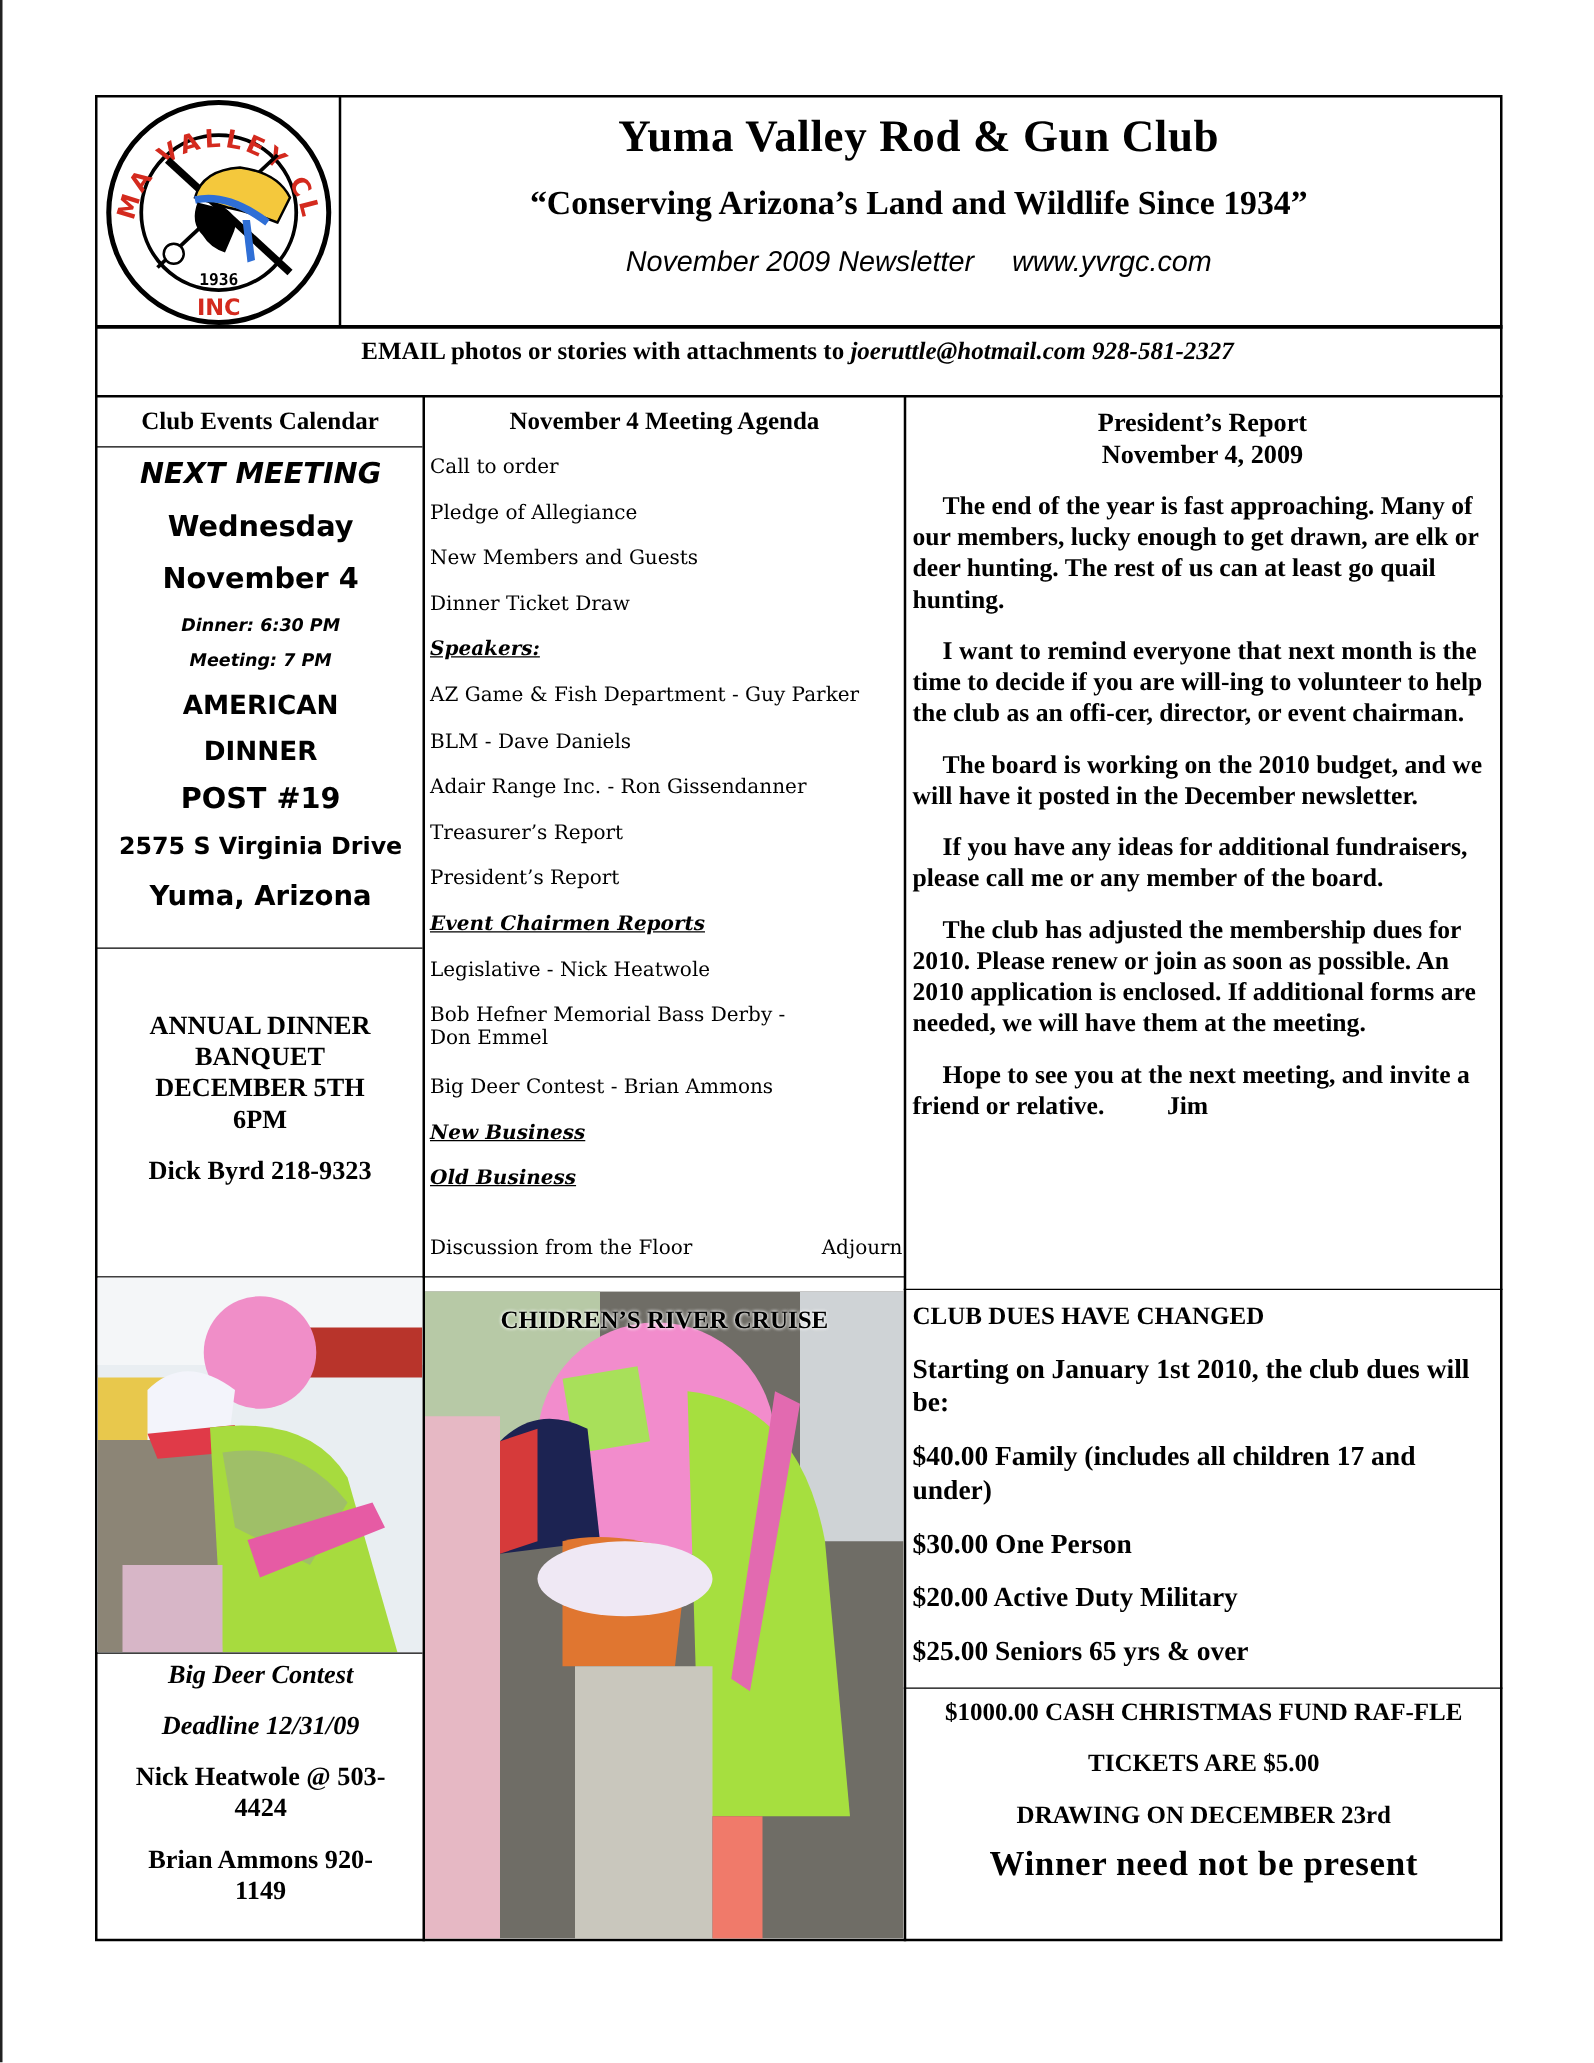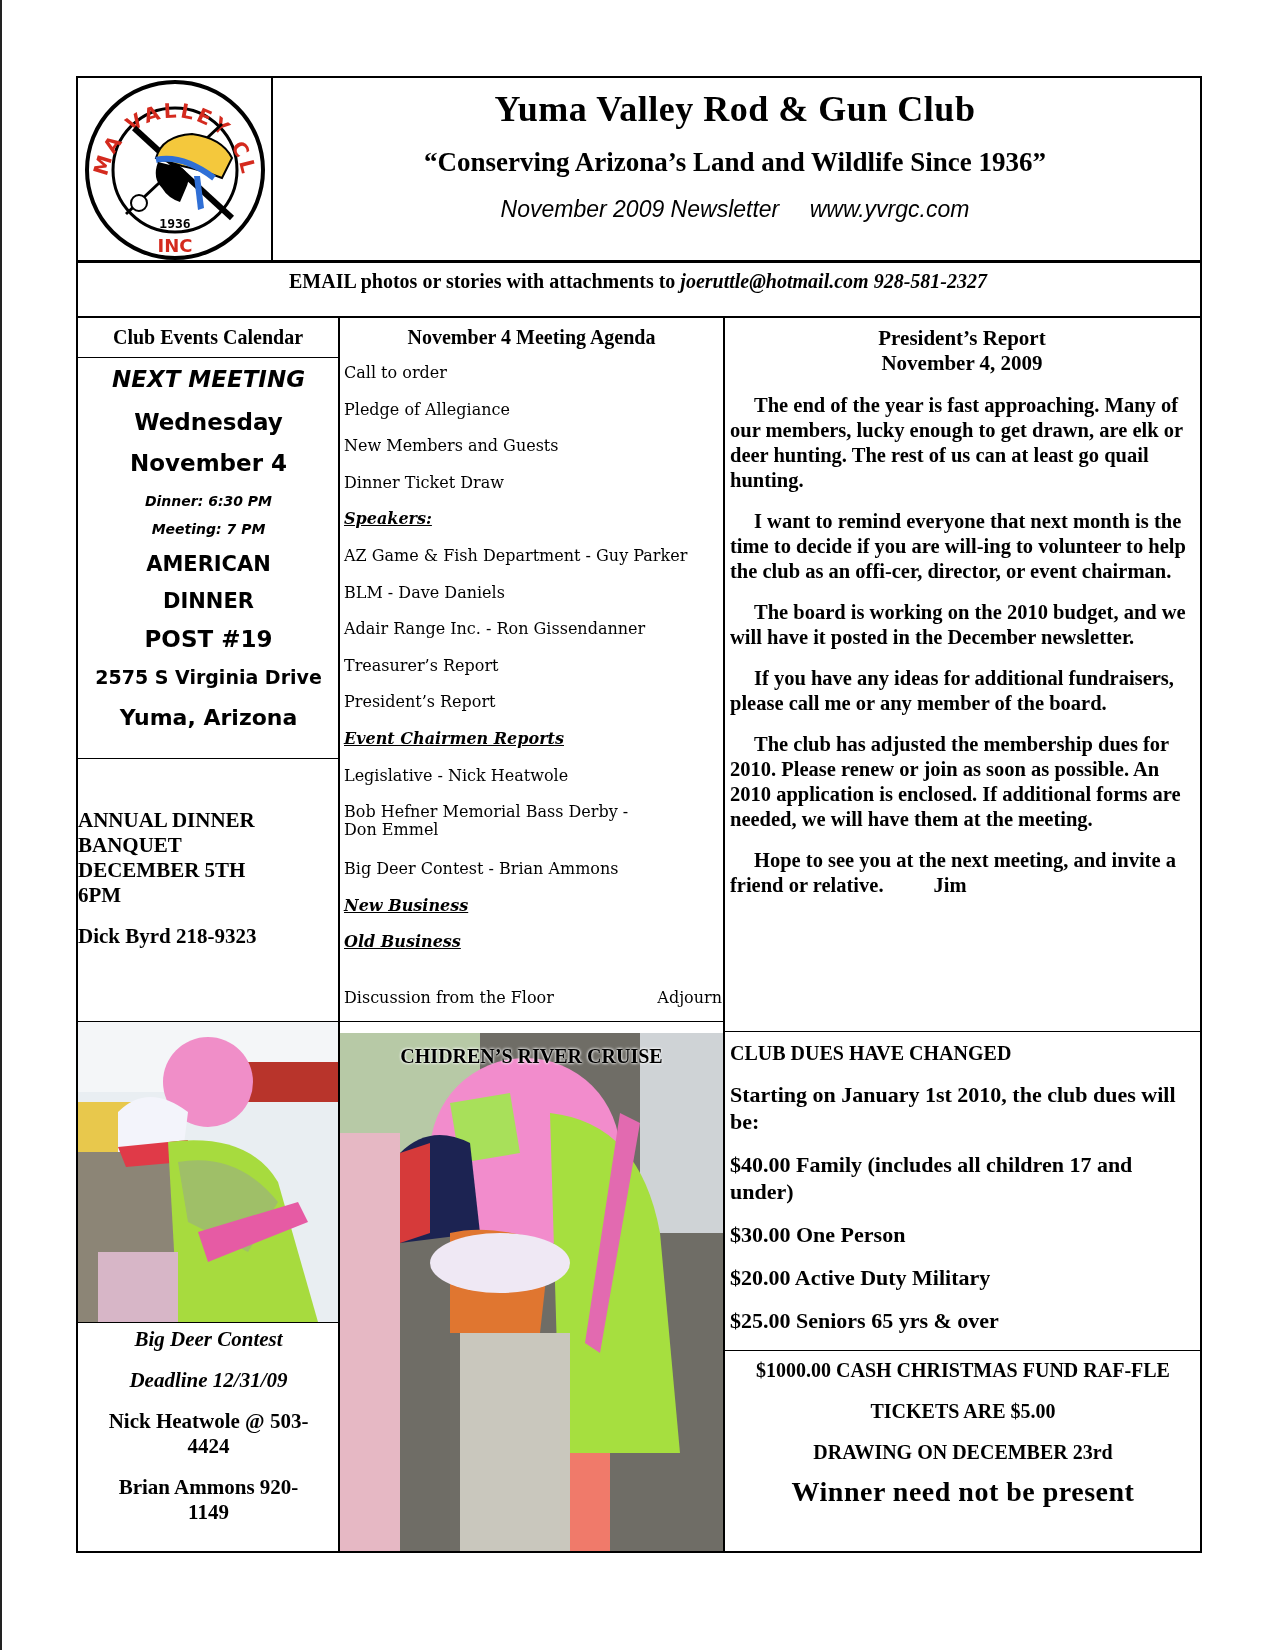--- a/index.html
+++ b/index.html
@@ -84,21 +84,21 @@
     <circle cx="57" cy="125" r="8" fill="#fff" stroke="#000" stroke-width="2"></circle>
     <path d="M 74 80 Q 80 58 110 56 Q 140 60 150 80 L 140 100 Q 120 92 100 88 Z" fill="#f4c83c" stroke="#000" stroke-width="2"></path>
     <path d="M 74 82 Q 100 76 132 100" fill="none" stroke="#2f6fd6" stroke-width="6"></path>
     <path d="M 76 84 Q 70 100 80 110 Q 86 120 98 124 L 104 110 Q 110 98 100 90 Z" fill="#000"></path>
     <path d="M 112 98 L 116 132 L 122 130 L 118 98 Z" fill="#2f6fd6"></path>
     <text x="93" y="150" text-anchor="middle" font-family="DejaVu Sans Mono, monospace" font-weight="bold" font-size="13" fill="#000">1936</text>
   </svg>
 </div>
 
 <div class="abs title">Yuma Valley Rod &amp; Gun Club</div>
-<div class="abs subtitle">“Conserving Arizona’s Land and Wildlife Since 1936”</div>
+<div class="abs subtitle">“Conserving Arizona’s Land and Wildlife Since 1934”</div>
 <div class="abs issue">
   <span>November 2009 Newsletter</span>
   <span>www.yvrgc.com</span>
 </div>
 
 <div class="abs email-line">
   <span>EMAIL photos or stories with attachments to </span><span class="em">joeruttle@hotmail.com</span>
   <span class="em">928-581-2327</span>
 </div>
 
@@ -115,21 +115,21 @@
   <div style="font-style:italic; font-size:14px; height:33px; padding-top:5px;">Dinner:  6:30 PM</div>
   <div style="font-style:italic; font-size:14px; height:32px;">Meeting: 7 PM</div>
   <div style="font-size:21px; height:37px;">AMERICAN</div>
   <div style="font-size:21px; height:37px;">DINNER</div>
   <div style="font-size:23px; height:40px;">POST #19</div>
   <div style="font-size:19px; height:39px;">2575 S Virginia Drive</div>
   <div style="font-size:22px;">Yuma, Arizona</div>
 </div>
 <div class="hline thin" style="left:76px; top:758px; width:262px;"></div>
 
-<div class="abs" style="left:78px; top:808px; width:260px; font-family:'Liberation Serif', serif; font-weight:bold; font-size:21px; line-height:25px;">
+<div class="abs" style="left:78px; top:808px; width:260px; text-align:center; font-family:'Liberation Serif', serif; font-weight:bold; font-size:21px; line-height:25px;">
   <div>ANNUAL DINNER</div>
   <div>BANQUET</div>
   <div>DECEMBER 5TH</div>
   <div>6PM</div>
   <div style="margin-top:16px;">Dick Byrd 218-9323</div>
 </div>
 
 <div class="abs col-head" style="left:340px; top:326px; width:383px;">November 4  Meeting Agenda</div>
 <div class="abs agenda">
   <div class="item">Call to order</div>

